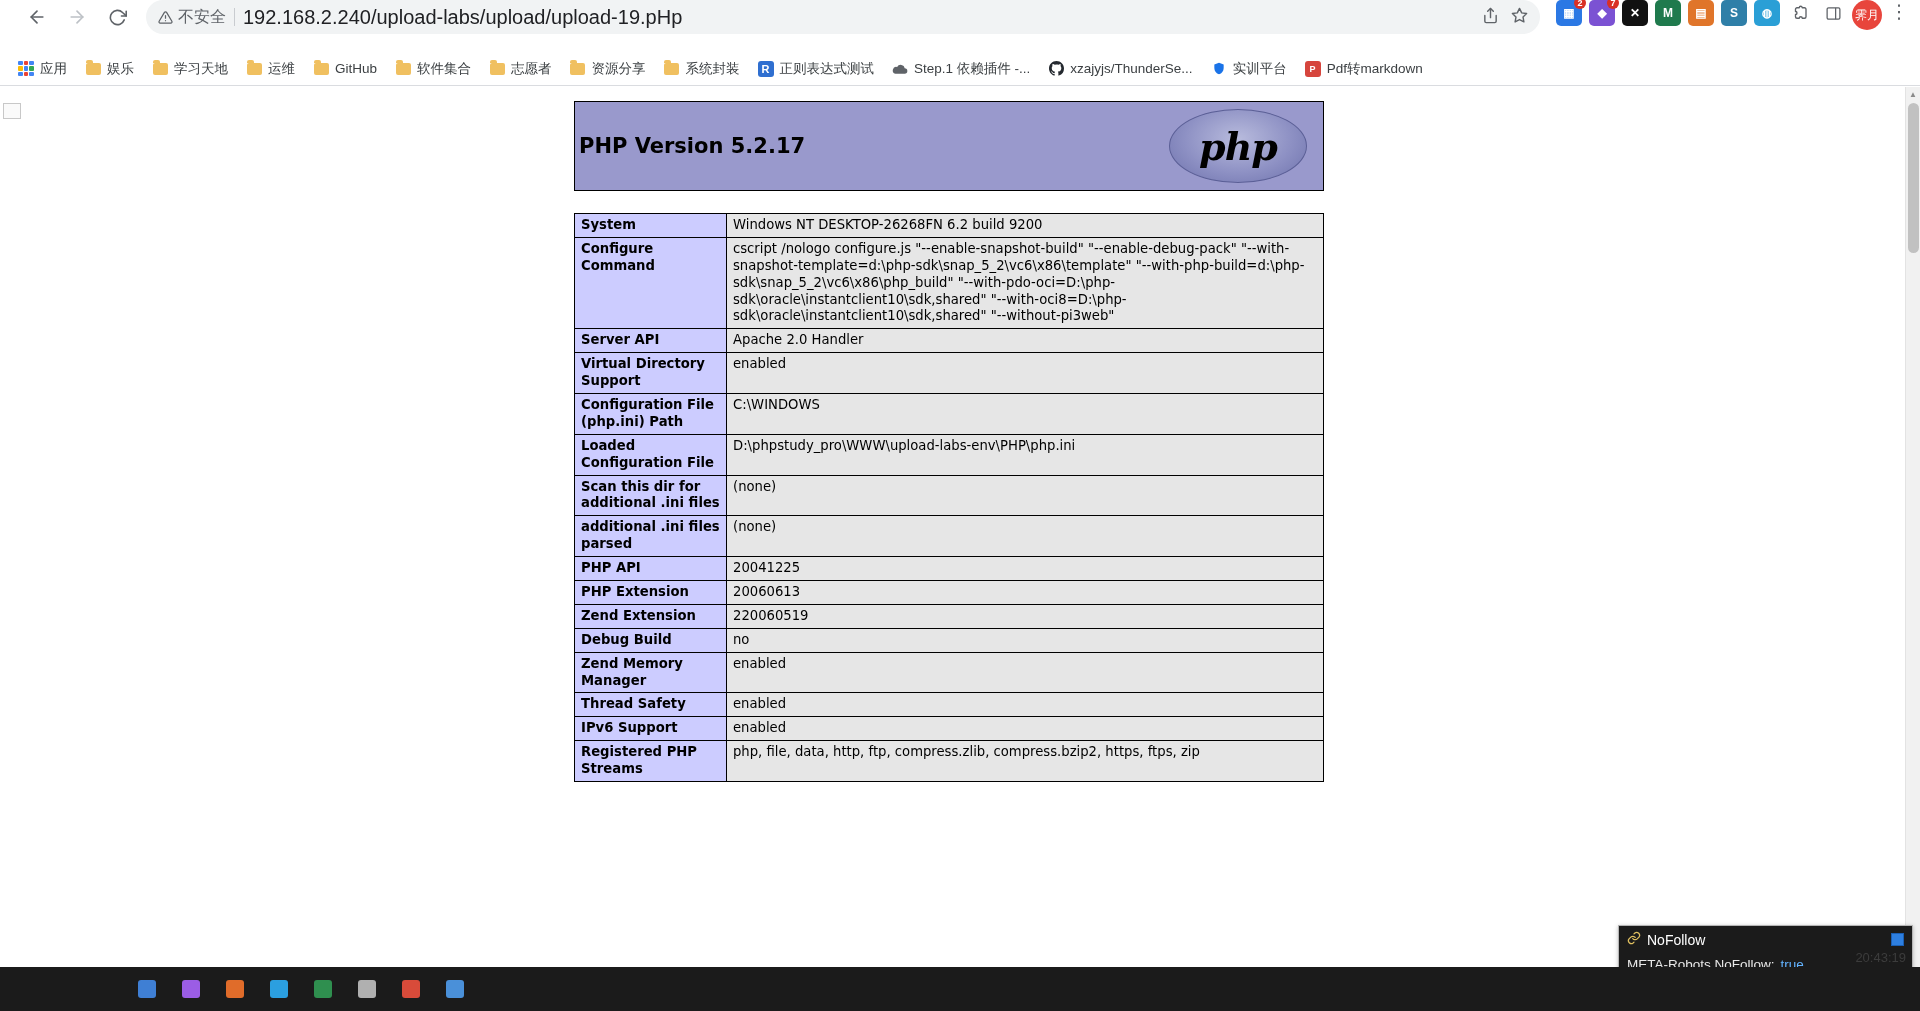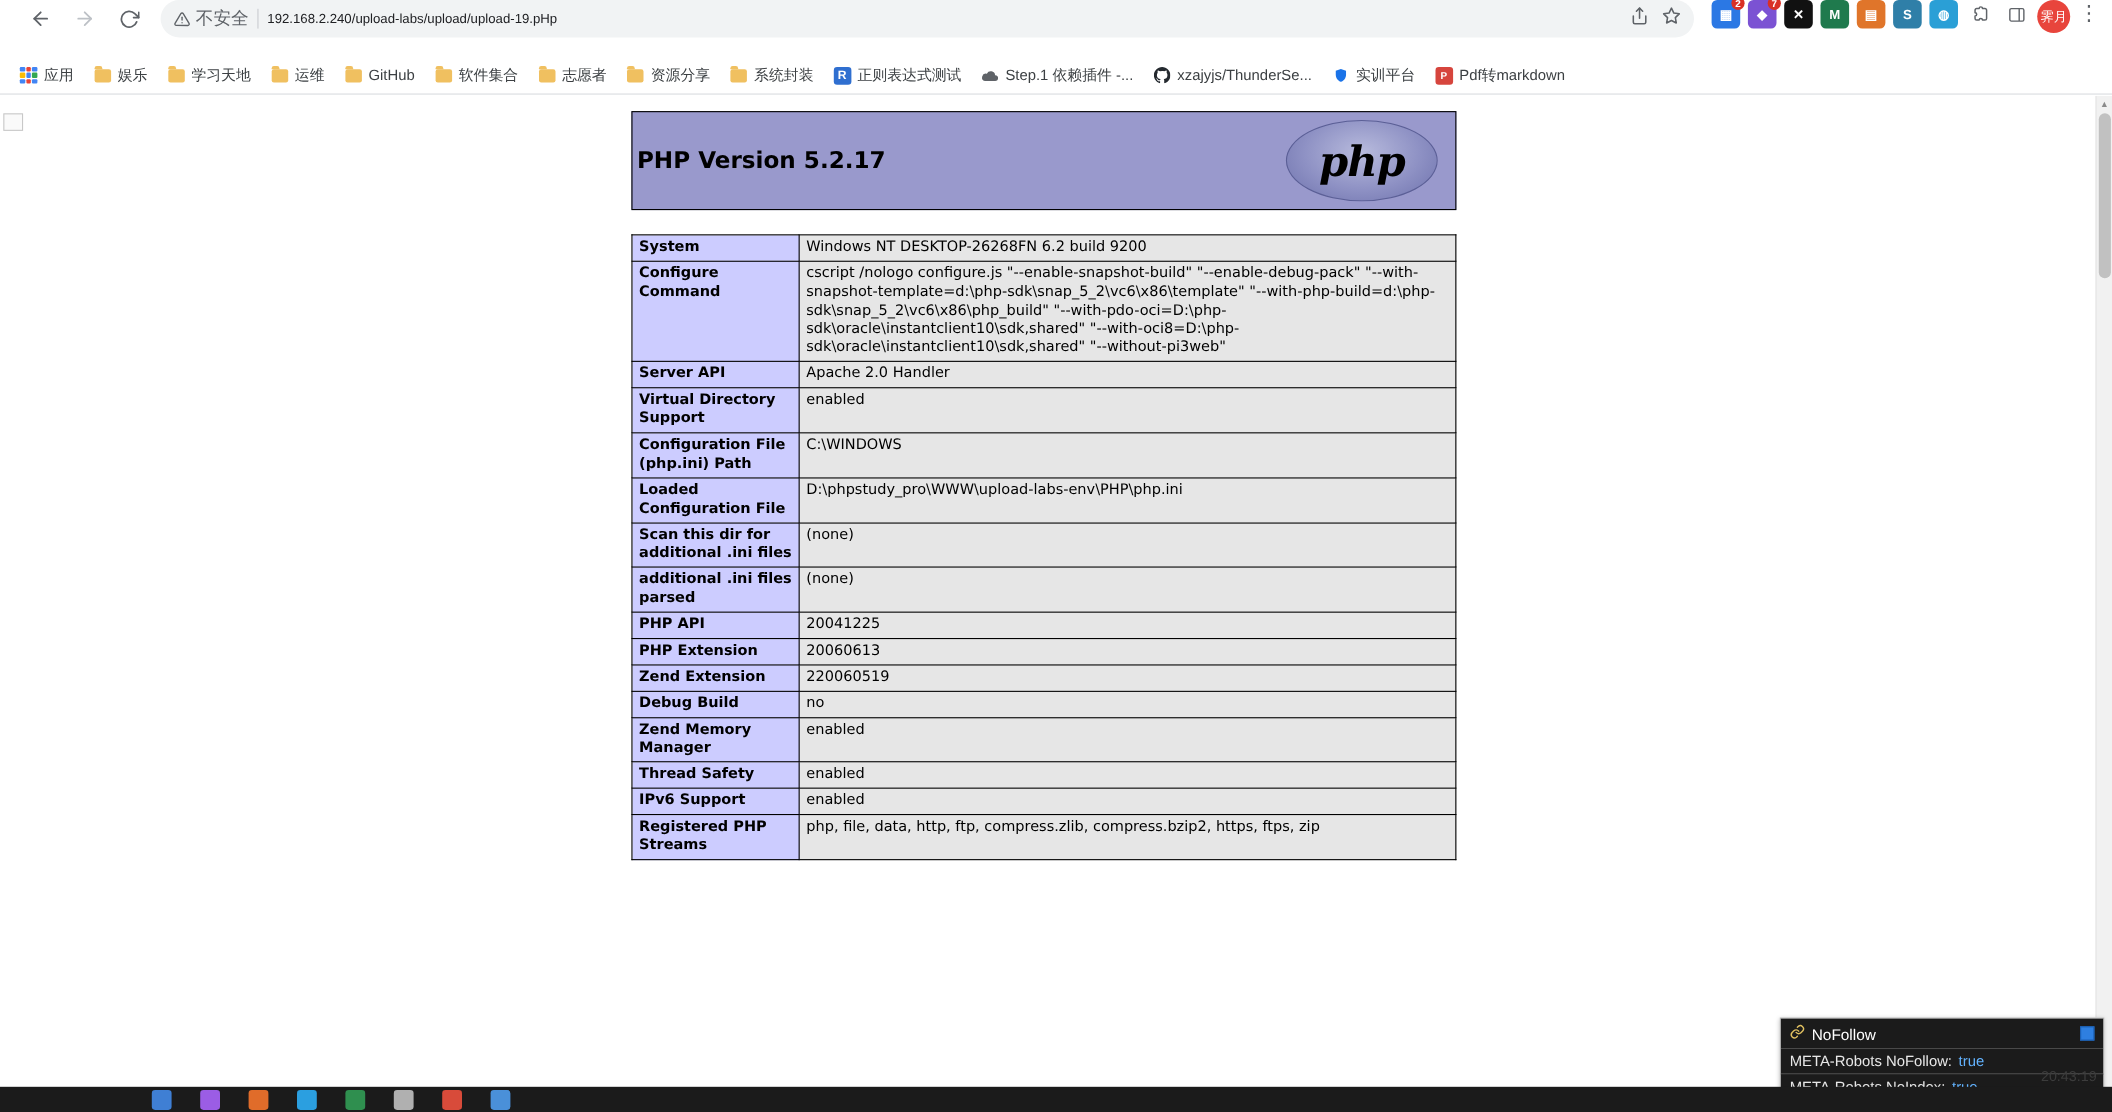--- a/index.html
+++ b/index.html
@@ -43,21 +43,21 @@
     gap: 8px;
     min-width: 0;
     margin: 0 6px;
   }
   .omni-warn {
     display: flex; align-items: center; gap: 5px;
     color: #5f6368; font-size: 16px; flex: 0 0 auto;
   }
   .omni-sep { width: 1px; height: 18px; background: #c9ccd0; flex: 0 0 auto; }
   .omni-url {
-    font-size: 12px; color: #202124;
+    font-size: 20px; color: #202124;
     white-space: nowrap; overflow: hidden; text-overflow: ellipsis;
     flex: 1 1 auto;
   }
   .omni-right { display: flex; align-items: center; gap: 12px; color: #5f6368; flex: 0 0 auto; }
 
   .ext-strip { display: flex; align-items: center; gap: 7px; padding-left: 4px; flex: 0 0 auto; }
   .ext {
     width: 26px; height: 26px; border-radius: 5px;
     display: flex; align-items: center; justify-content: center;
     font-size: 12px; color: #fff; font-weight: bold;
@@ -217,21 +217,21 @@
     background: #1b1b1b; color: #e8e8e8;
     padding: 4px 8px;
     display: flex; gap: 6px;
   }
   .nf-row .val { color: #63b3ff; }
   .nf-row + .nf-row { border-top: 1px solid #2e2e2e; }
 
   
   .taskbar {
     position: absolute;
-    left: 0; right: 0; bottom: 0; height: 23px;
+    left: 0; right: 0; bottom: 0; height: 44px;
     background: #1b1b1b;
     display: flex; align-items: center;
     padding: 0 8px;
     gap: 26px;
   }
   .tb-ico { width: 18px; height: 18px; border-radius: 3px; }
   .clock {
     position: absolute; right: 14px; top: -17px;
     color: #3c3c3c; font-size: 13px;
   }

